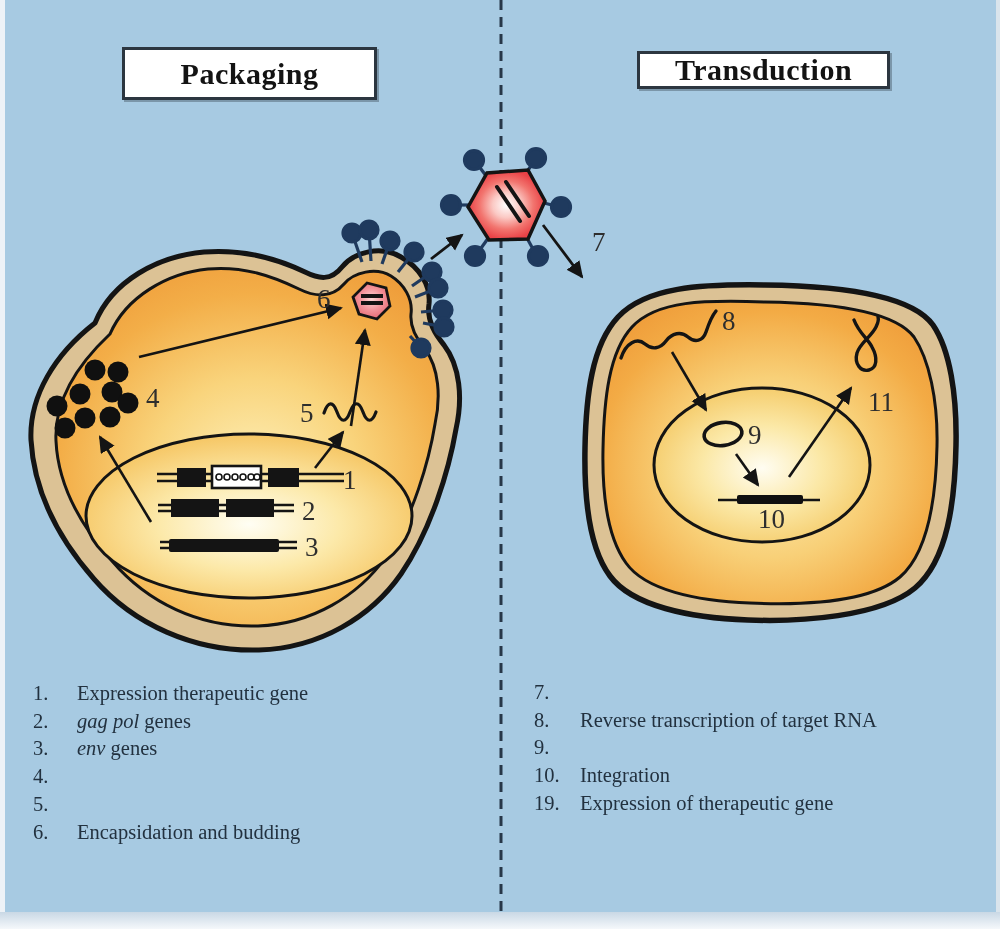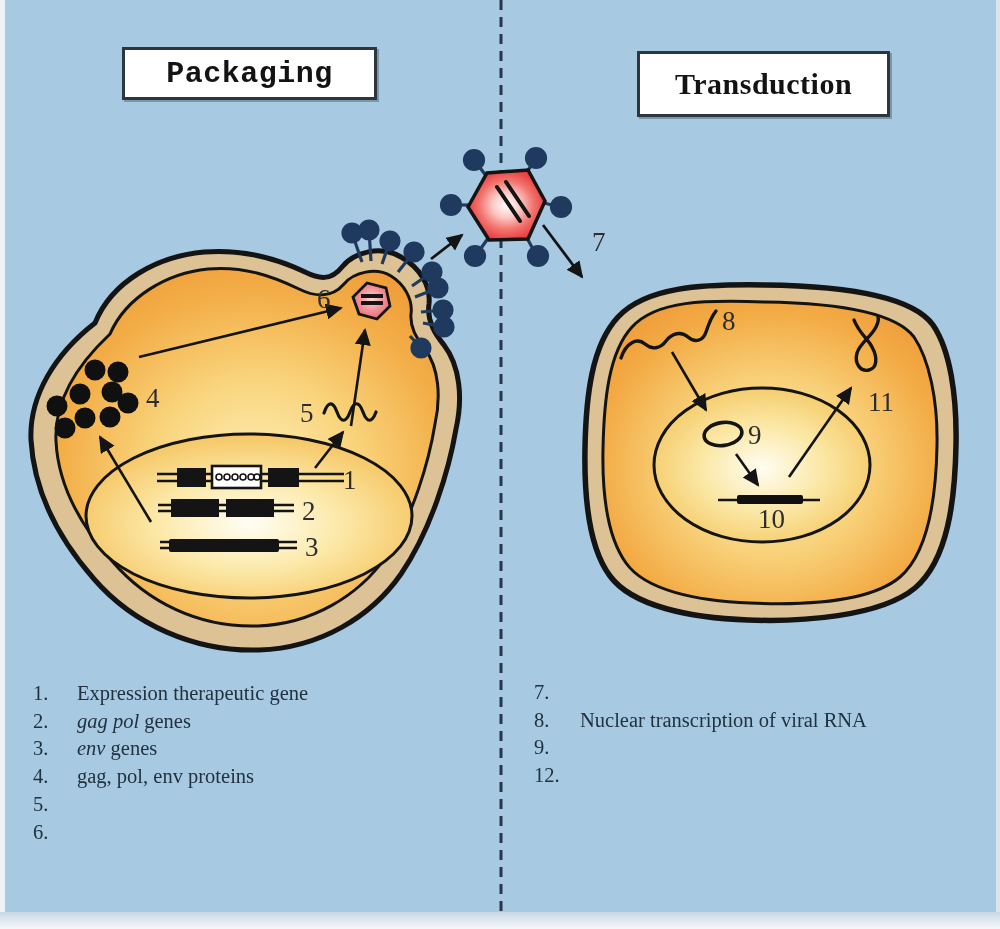--- a/index.html
+++ b/index.html
@@ -8,22 +8,22 @@
     background:#a7cae2;font-family:"Liberation Serif",serif;
   }
   .diagram-svg{position:absolute;left:0;top:0;}
   .titlebox{
     position:absolute;background:#ffffff;border:3px solid #2c3640;
     box-shadow:2px 2px 0 rgba(44,54,64,.35);
     display:flex;align-items:center;justify-content:center;
     font-weight:bold;font-size:30px;color:#131313;letter-spacing:.5px;
     box-sizing:border-box;
   }
-  #title-left{left:122px;top:47px;width:255px;height:53px;font-family:Liberation Mono, monospace;}
-  #title-right{left:637px;top:51px;width:253px;height:66px;}
+  #title-left{left:122px;top:47px;width:255px;height:53px;}
+  #title-right{left:637px;top:51px;width:253px;height:38px;}
   .legend{position:absolute;color:#22313f;font-size:20.5px;line-height:27.7px;}
   #legend-left{left:33px;top:680px;width:430px;}
   #legend-right{left:534px;top:679px;width:450px;}
   .lrow{display:flex;}
   .lnum{width:44px;flex:none;}
   #legend-right .lnum{width:46px;}
   .ltxt em{font-style:italic;}
   .edge{position:absolute;pointer-events:none;}
   #edge-left{left:0;top:0;width:5px;height:929px;background:#edf2f7;}
   #edge-right{right:0;top:0;width:4px;height:929px;background:#d9e4ec;}
@@ -255,42 +255,47 @@
     <div class="lrow">
       <span class="lnum">2.</span>
       <span class="ltxt"><em>gag pol</em><span> genes</span></span>
     </div>
     <div class="lrow">
       <span class="lnum">3.</span>
       <span class="ltxt"><em>env</em><span> genes</span></span>
     </div>
     <div class="lrow">
       <span class="lnum">4.</span>
-      <span class="ltxt"><em></em><span>gag, pol, env proteins</span></span>
     </div>
     <div class="lrow">
       <span class="lnum">5.</span>
     </div>
     <div class="lrow">
       <span class="lnum">6.</span>
+      <span class="ltxt"><em></em><span>Encapsidation and budding</span></span>
     </div>
   </div>
 
   <div class="legend" id="legend-right">
     <div class="lrow">
       <span class="lnum">7.</span>
     </div>
     <div class="lrow">
       <span class="lnum">8.</span>
-      <span class="ltxt"><em></em><span>Nuclear transcription of viral RNA</span></span>
+      <span class="ltxt"><em></em><span>Reverse transcription of target RNA</span></span>
     </div>
     <div class="lrow">
       <span class="lnum">9.</span>
     </div>
     <div class="lrow">
-      <span class="lnum">12.</span>
+      <span class="lnum">10.</span>
+      <span class="ltxt"><em></em><span>Integration</span></span>
+    </div>
+    <div class="lrow">
+      <span class="lnum">19.</span>
+      <span class="ltxt"><em></em><span>Expression of therapeutic gene</span></span>
     </div>
   </div>
 
   <div class="edge" id="edge-left"></div>
   <div class="edge" id="edge-right"></div>
   <div class="edge" id="edge-bottom"></div>
 </div>
 
 </body></html>

